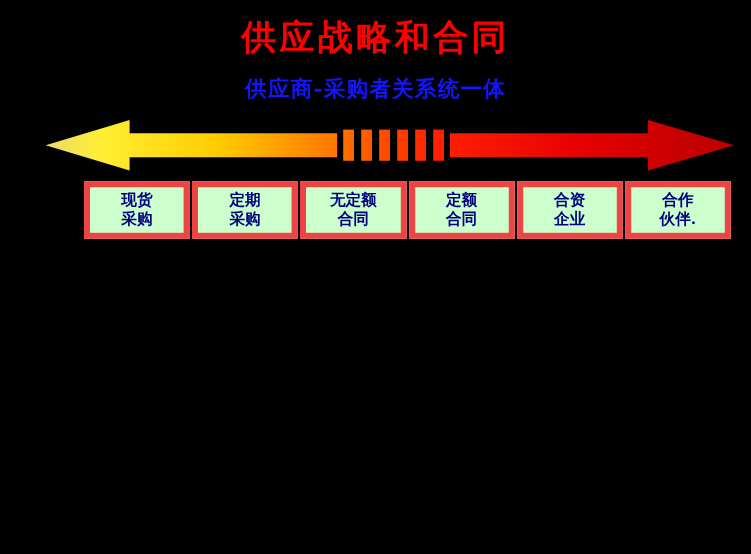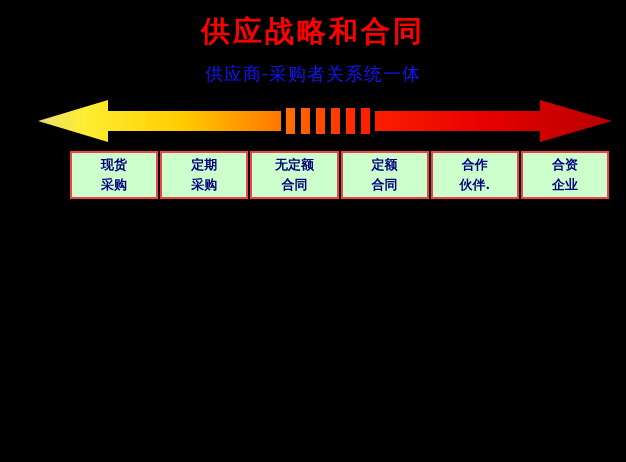--- a/index.html
+++ b/index.html
@@ -31,41 +31,41 @@
     letter-spacing: 3px;
   }
   .subtitle {
     position: absolute;
     top: 62px;
     left: 0;
     width: 100%;
     text-align: center;
     color: #1414ff;
     font-size: 18px;
-    font-weight: normal;
+    font-weight: bold;
     letter-spacing: 1px;
   }
   .arrow-svg {
     position: absolute;
     top: 94px;
     left: 0;
   }
   .boxes {
     position: absolute;
     top: 151px;
     left: 70px;
     width: 539px;
     height: 48px;
     display: flex;
     gap: 2px;
   }
   .box {
     flex: 1;
     background: #ccffcc;
-    border: 2px solid #ef4444;
+    border: 5px solid #ef4444;
     box-sizing: border-box;
     display: flex;
     flex-direction: column;
     justify-content: space-between;
     padding: 4px 19px;
   }
   .box-line {
     color: #000080;
     font-weight: bold;
     font-size: 13px;
@@ -118,22 +118,22 @@
     </div>
     <div class="box">
       <div class="box-line">无定额</div>
       <div class="box-line">合同</div>
     </div>
     <div class="box">
       <div class="box-line">定额</div>
       <div class="box-line">合同</div>
     </div>
     <div class="box">
+      <div class="box-line">合资</div>
+      <div class="box-line">企业</div>
+    </div>
+    <div class="box">
       <div class="box-line">合作</div>
       <div class="box-line">伙伴.</div>
-    </div>
-    <div class="box">
-      <div class="box-line">合资</div>
-      <div class="box-line">企业</div>
     </div>
   </div>
 
 </div>
 
 </body></html>

